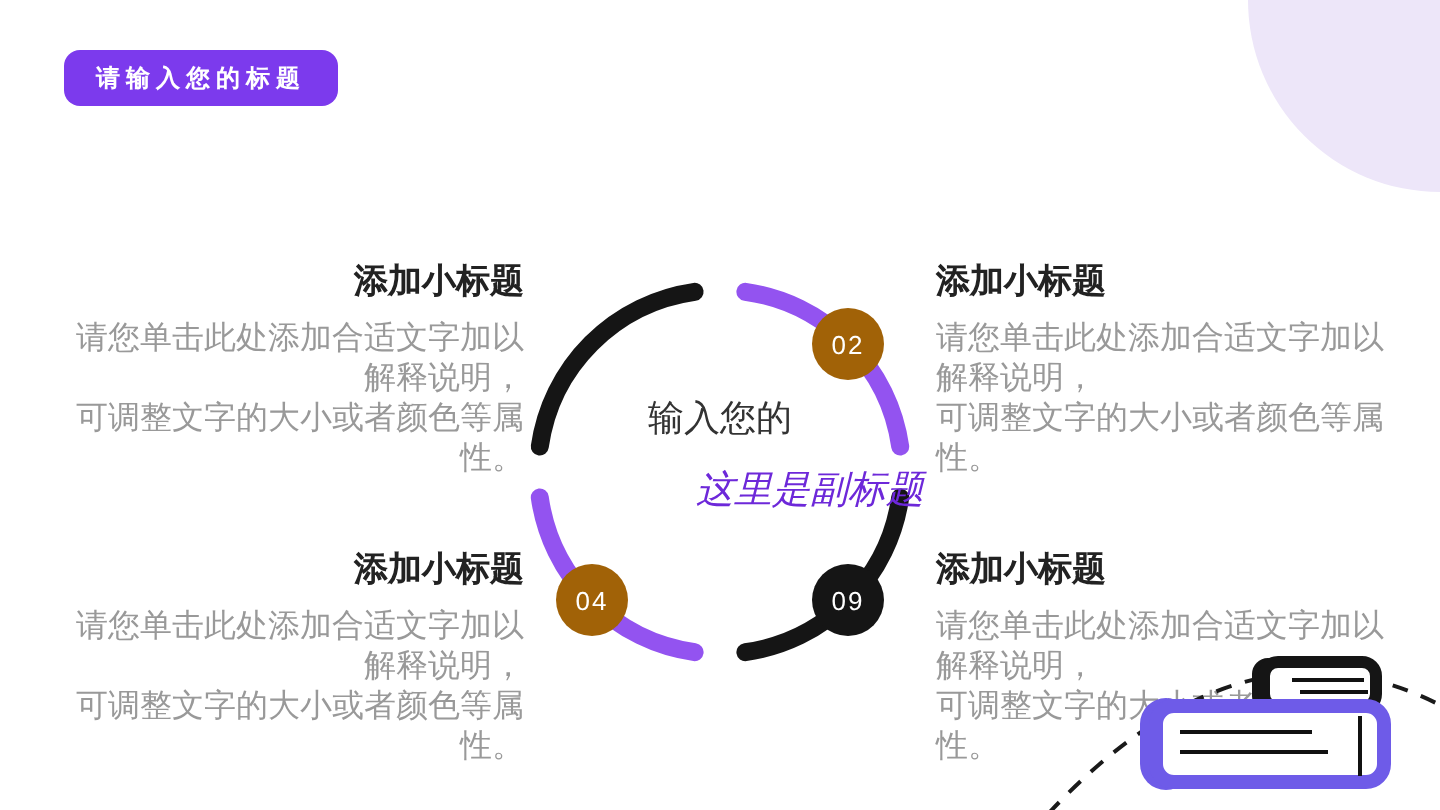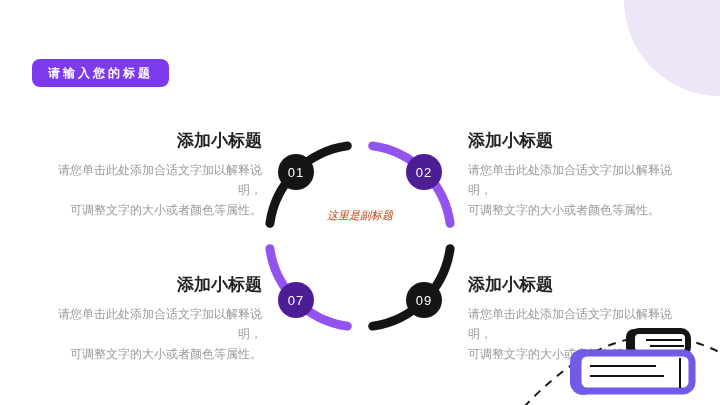--- a/index.html
+++ b/index.html
@@ -7,41 +7,41 @@
     position:relative; width:720px; height:405px; background:#ffffff;
     overflow:hidden; font-family:"Liberation Sans","DejaVu Sans",sans-serif;
   }
   .deco-circle {
     position:absolute; left:624px; top:-96px; width:192px; height:192px;
     border-radius:50%; background:#EDE6F9;
   }
   .badge {
     position:absolute; left:32px; top:25px; height:28px; line-height:28px;
     padding:0 16px; background:#7C3AED; color:#fff; font-size:12px;
-    font-weight:bold; letter-spacing:3px; border-radius:8px; cursor:pointer;margin-top:34px;
+    font-weight:bold; letter-spacing:3px; border-radius:8px; cursor:pointer;
   }
   .ring { position:absolute; left:0; top:0; pointer-events:none; }
   .node {
     position:absolute; width:36px; height:36px; border-radius:50%;
     display:flex; align-items:center; justify-content:center;
     color:#fff; font-size:13px; letter-spacing:1px;
   }
   .node.black  { background:#151515; }
-  .node.purple { background:#4c1d95; }
+  .node.purple { background:#a16207; }
   .node-01 { left:278px; top:154px; }
   .node-02 { left:406px; top:154px; }
   .node-03 { left:278px; top:282px; }
   .node-04 { left:406px; top:282px; }
   .center-text { position:absolute; left:258px; top:197px; width:204px; text-align:center; }
   .eyebrow    { font-size:18px; color:#333; }
   .core-title { font-size:28px; font-weight:bold; color:#1a1a1a; margin-top:3px; letter-spacing:1px; }
-  .core-sub   { font-size:11px; font-style:italic; color:#c2410c; margin-top:11px; }
+  .core-sub   { font-size:19px; font-style:italic; color:#6d28d9; margin-top:11px;text-align:right; }
   .block { position:absolute; width:224px; cursor:text;font-family:Liberation Serif, serif; }
   .block-title { font-size:17px; font-weight:bold; color:#222; margin-bottom:8px; }
-  .block-line  { font-size:12px; color:#999; line-height:20px; }
+  .block-line  { font-size:16px; color:#999; line-height:20px; }
   .block.tl { left:38px;  top:129px; text-align:right; }
   .block.tr { left:468px; top:129px; text-align:left; }
   .block.bl { left:38px;  top:273px; text-align:right; }
   .block.br { left:468px; top:273px; text-align:left; }
   .books { position:absolute; left:500px; top:318px; }
 </style>
 </head>
 <body>
 
 <div class="stage">
@@ -50,26 +50,26 @@
 
   <div class="badge">请输入您的标题</div>
 
   <svg class="ring" width="720" height="405" viewBox="0 0 720 405">
     <path d="M 269.9 223.3 A 91 91 0 0 1 347.3 145.9" fill="none" stroke="#151515" stroke-width="9" stroke-linecap="round"></path>
     <path d="M 372.7 145.9 A 91 91 0 0 1 450.1 223.3" fill="none" stroke="#9353F0" stroke-width="9" stroke-linecap="round"></path>
     <path d="M 450.1 248.7 A 91 91 0 0 1 372.7 326.1" fill="none" stroke="#151515" stroke-width="9" stroke-linecap="round"></path>
     <path d="M 347.3 326.1 A 91 91 0 0 1 269.9 248.7" fill="none" stroke="#9353F0" stroke-width="9" stroke-linecap="round"></path>
   </svg>
 
-  <div class="node black node-01">01</div>
   <div class="node purple node-02">02</div>
-  <div class="node purple node-03">07</div>
+  <div class="node purple node-03">04</div>
   <div class="node black node-04">09</div>
 
   <div class="center-text">
+    <div class="eyebrow">输入您的</div>
     <div class="core-sub">这里是副标题</div>
   </div>
 
   <div class="block tl">
     <div class="block-title">添加小标题</div>
     <div class="block-line">请您单击此处添加合适文字加以解释说明，</div>
     <div class="block-line">可调整文字的大小或者颜色等属性。</div>
   </div>
 
   <div class="block tr">

